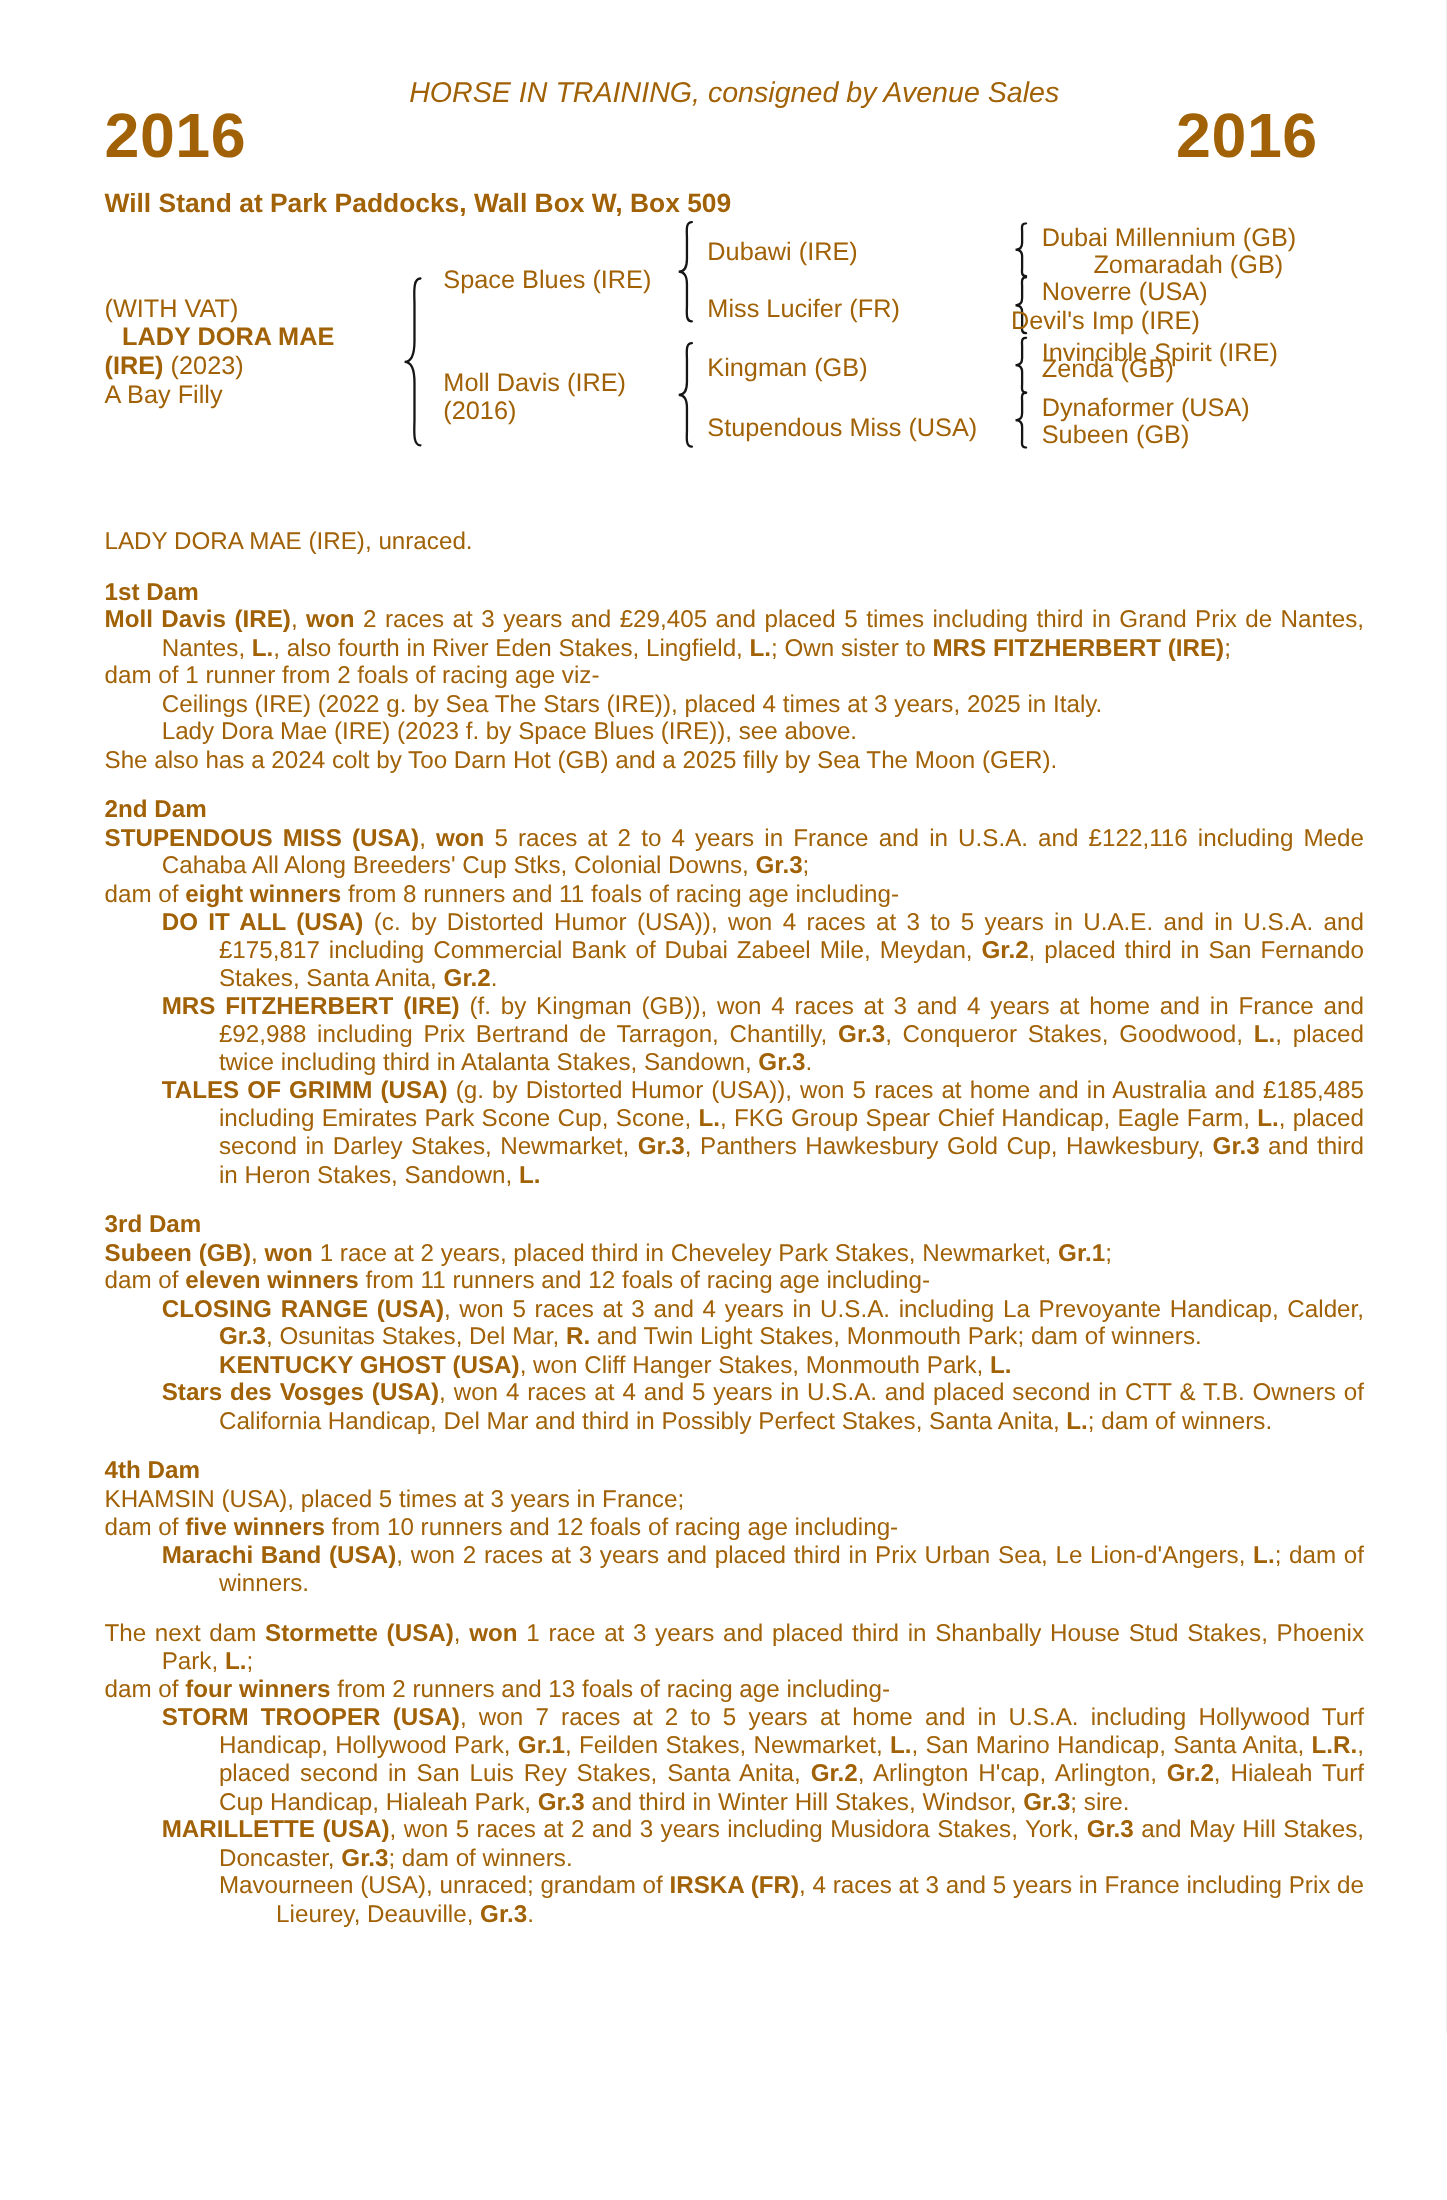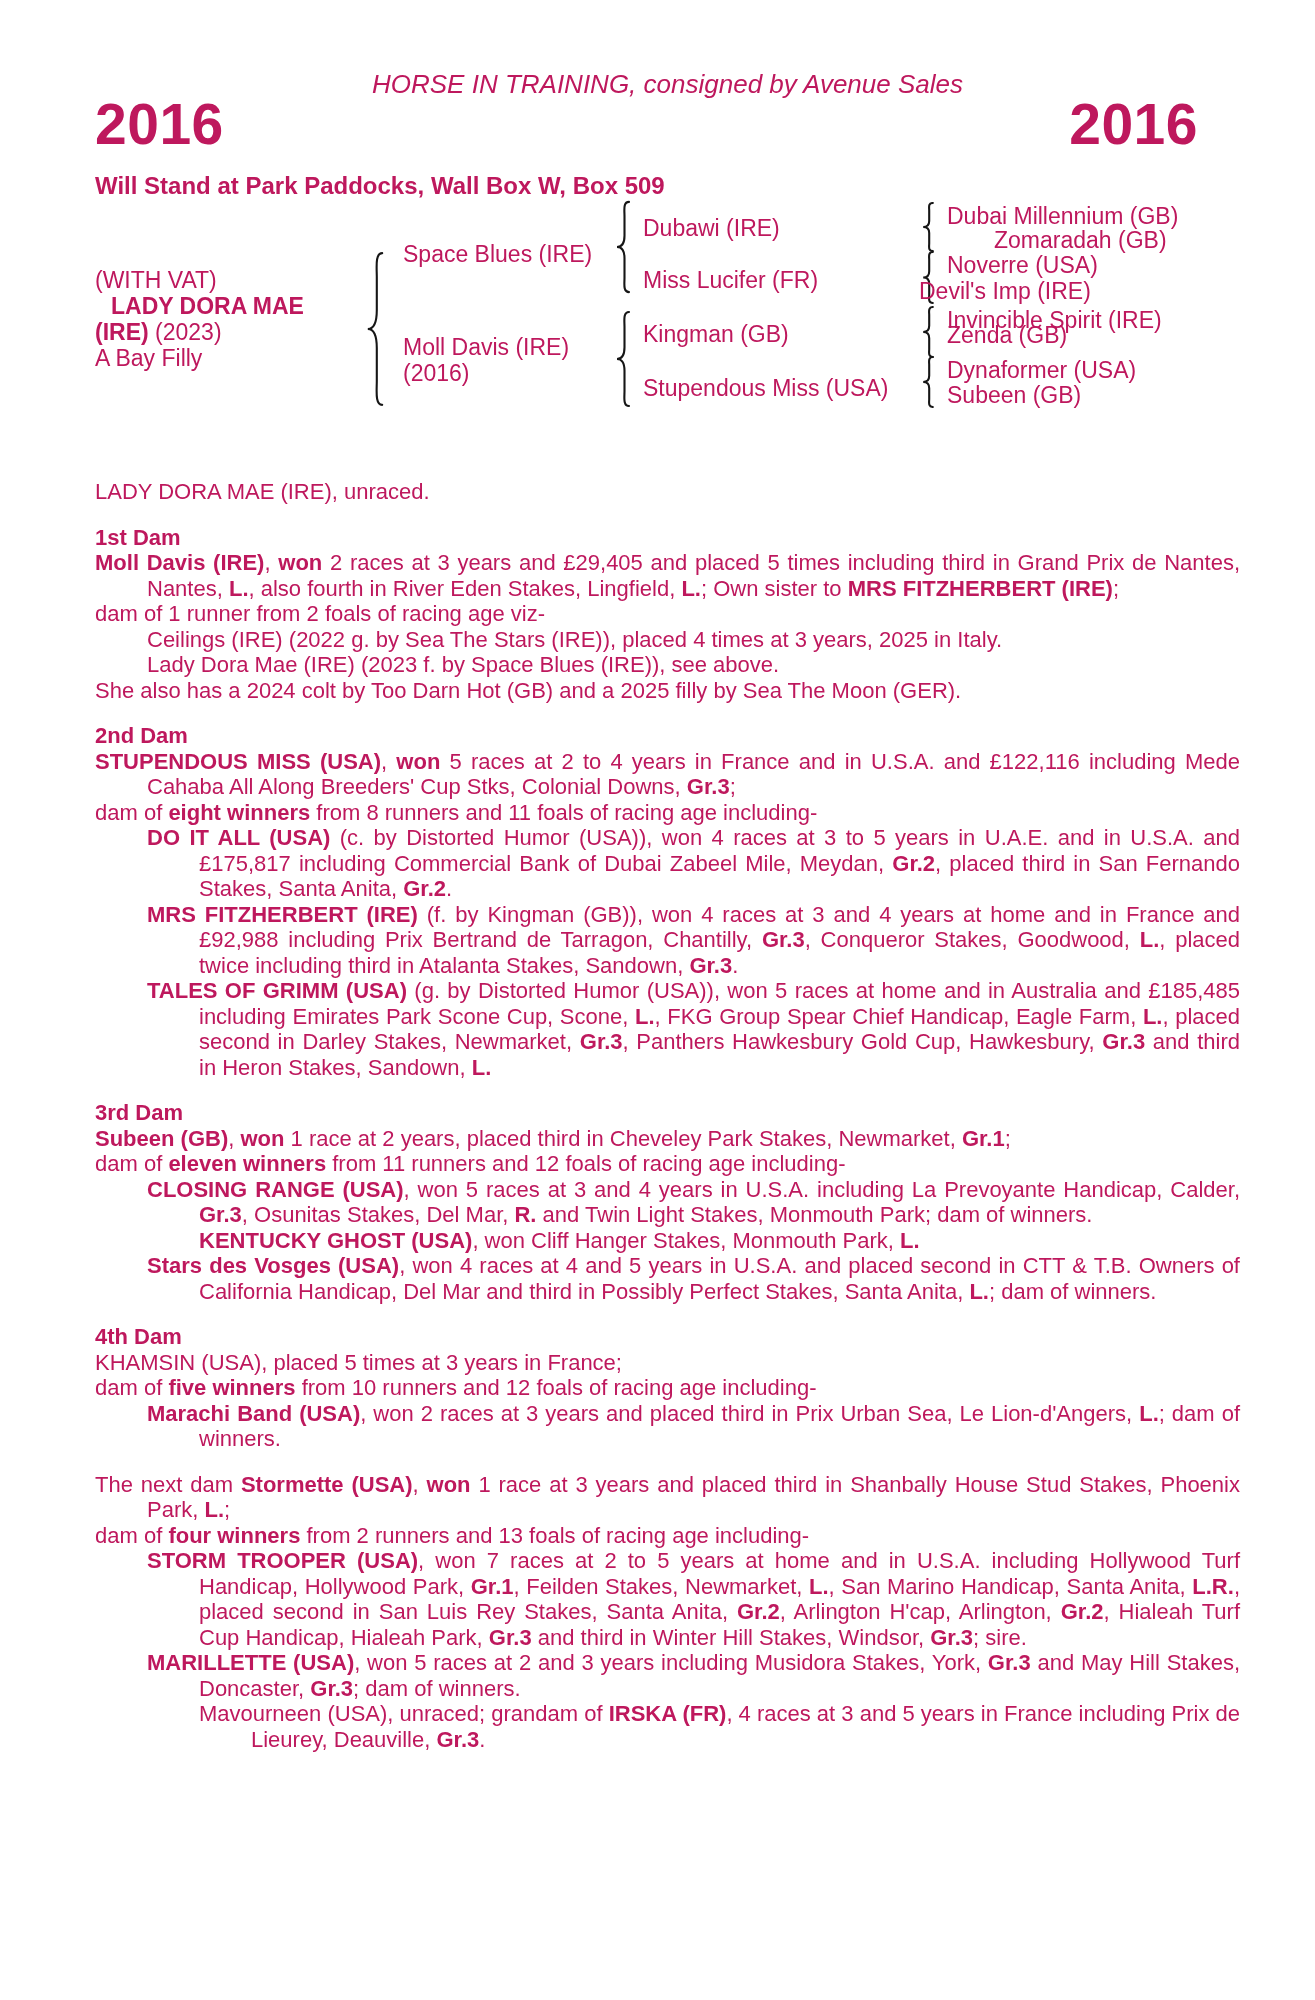--- a/index.html
+++ b/index.html
@@ -4,21 +4,21 @@
 <style>
   html,body { margin:0; padding:0; background:#e8e8e8; }
   .page {
     position:relative;
     width:1315px; height:2000px;
     margin:0 auto;
     background:#ffffff;
     box-sizing:border-box;
     padding:72px 75px 30px 95px;
     font-family:"Liberation Sans","DejaVu Sans",sans-serif;
-    color:#be185d;
+    color:#a16207;
     font-size:22px;
     line-height:25.5px;
     overflow:hidden;
   }
   b { font-weight:bold; }
 
   
   .header { position:relative; height:100px; }
   .consignment {
     font-style:italic;

